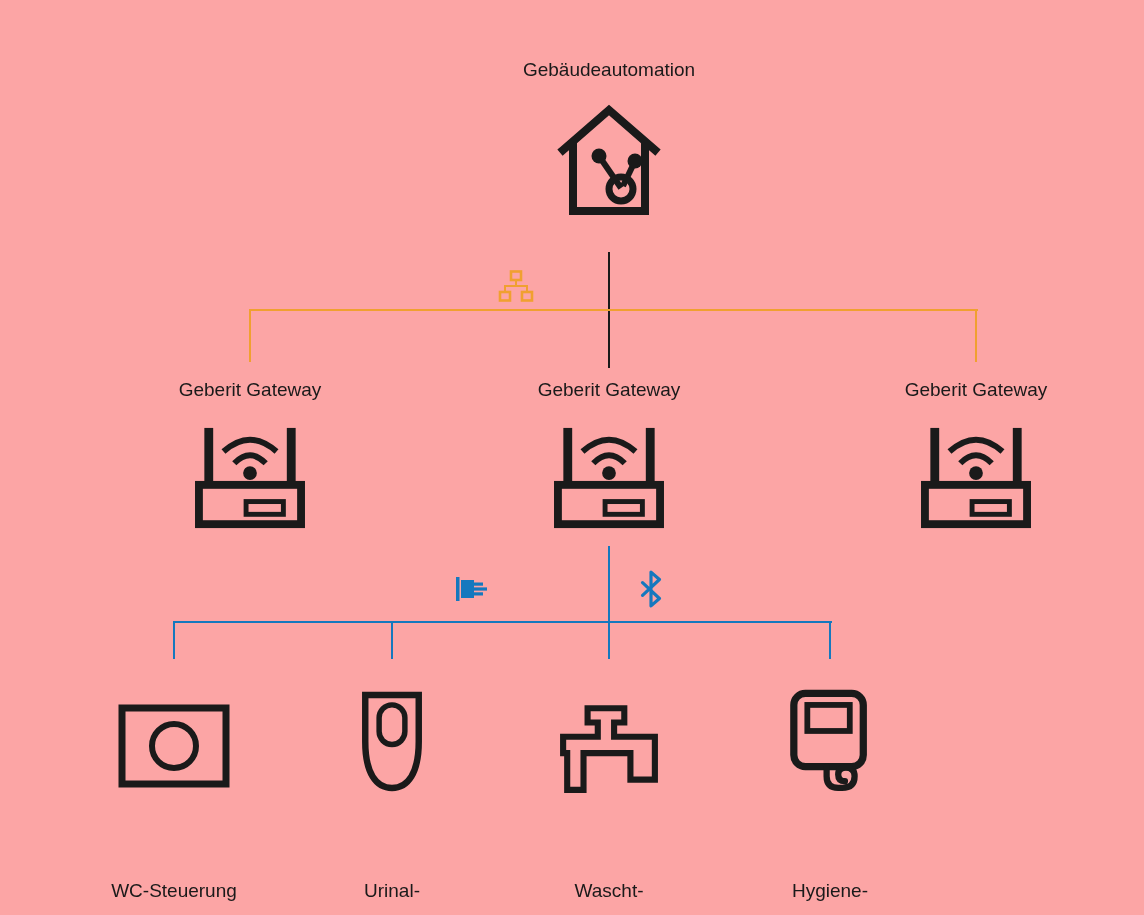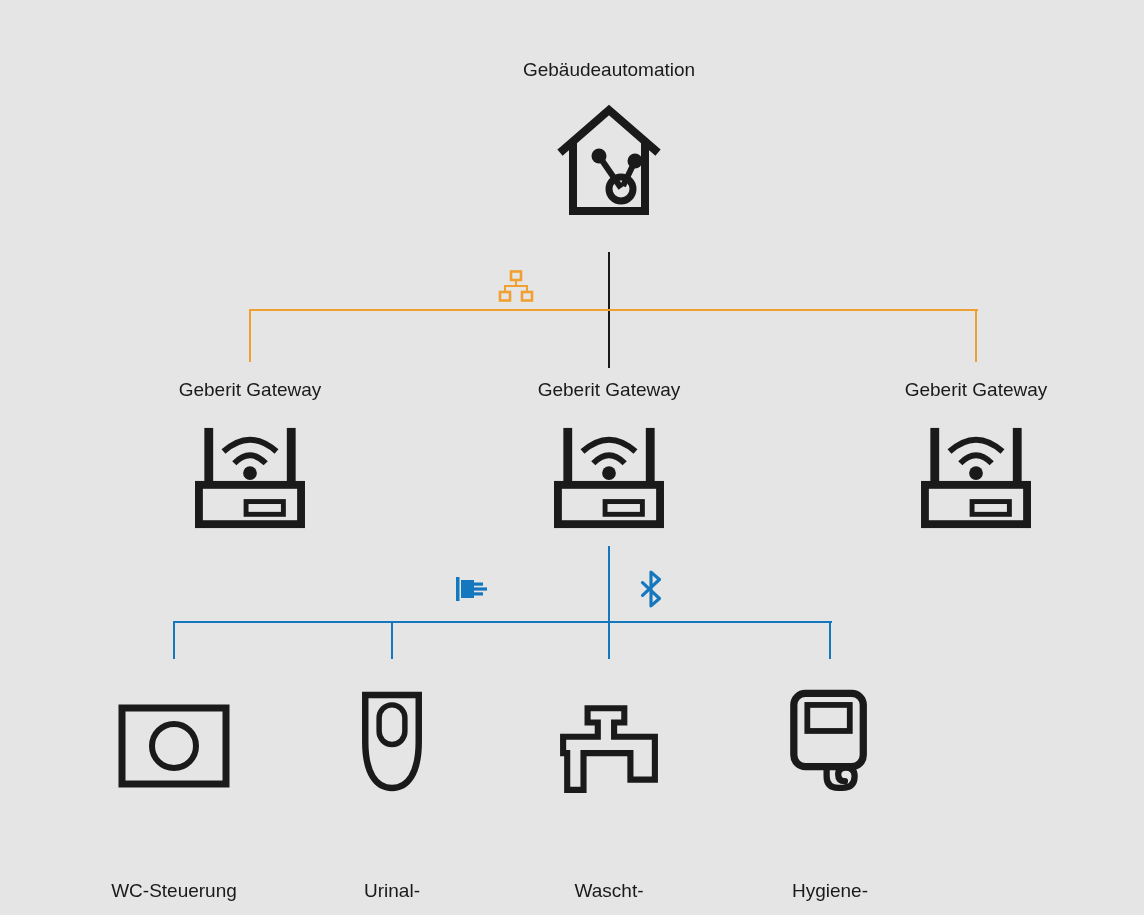--- a/index.html
+++ b/index.html
@@ -1,19 +1,19 @@
 <!DOCTYPE html>
 <html><head>
 <meta charset="utf-8">
 <style>
   html,body{margin:0;padding:0;background:#ffffff;}
   .canvas{
     position:relative;
     width:1144px;height:915px;
-    background:#e5e5e5;
+    background:#fca5a5;
     font-family:"Liberation Sans", sans-serif;
     color:#1a1a1a;
     overflow:hidden;
   }
   .label{
     position:absolute;
     font-size:19px;
     line-height:26px;
     text-align:center;
     color:#1a1a1a;

